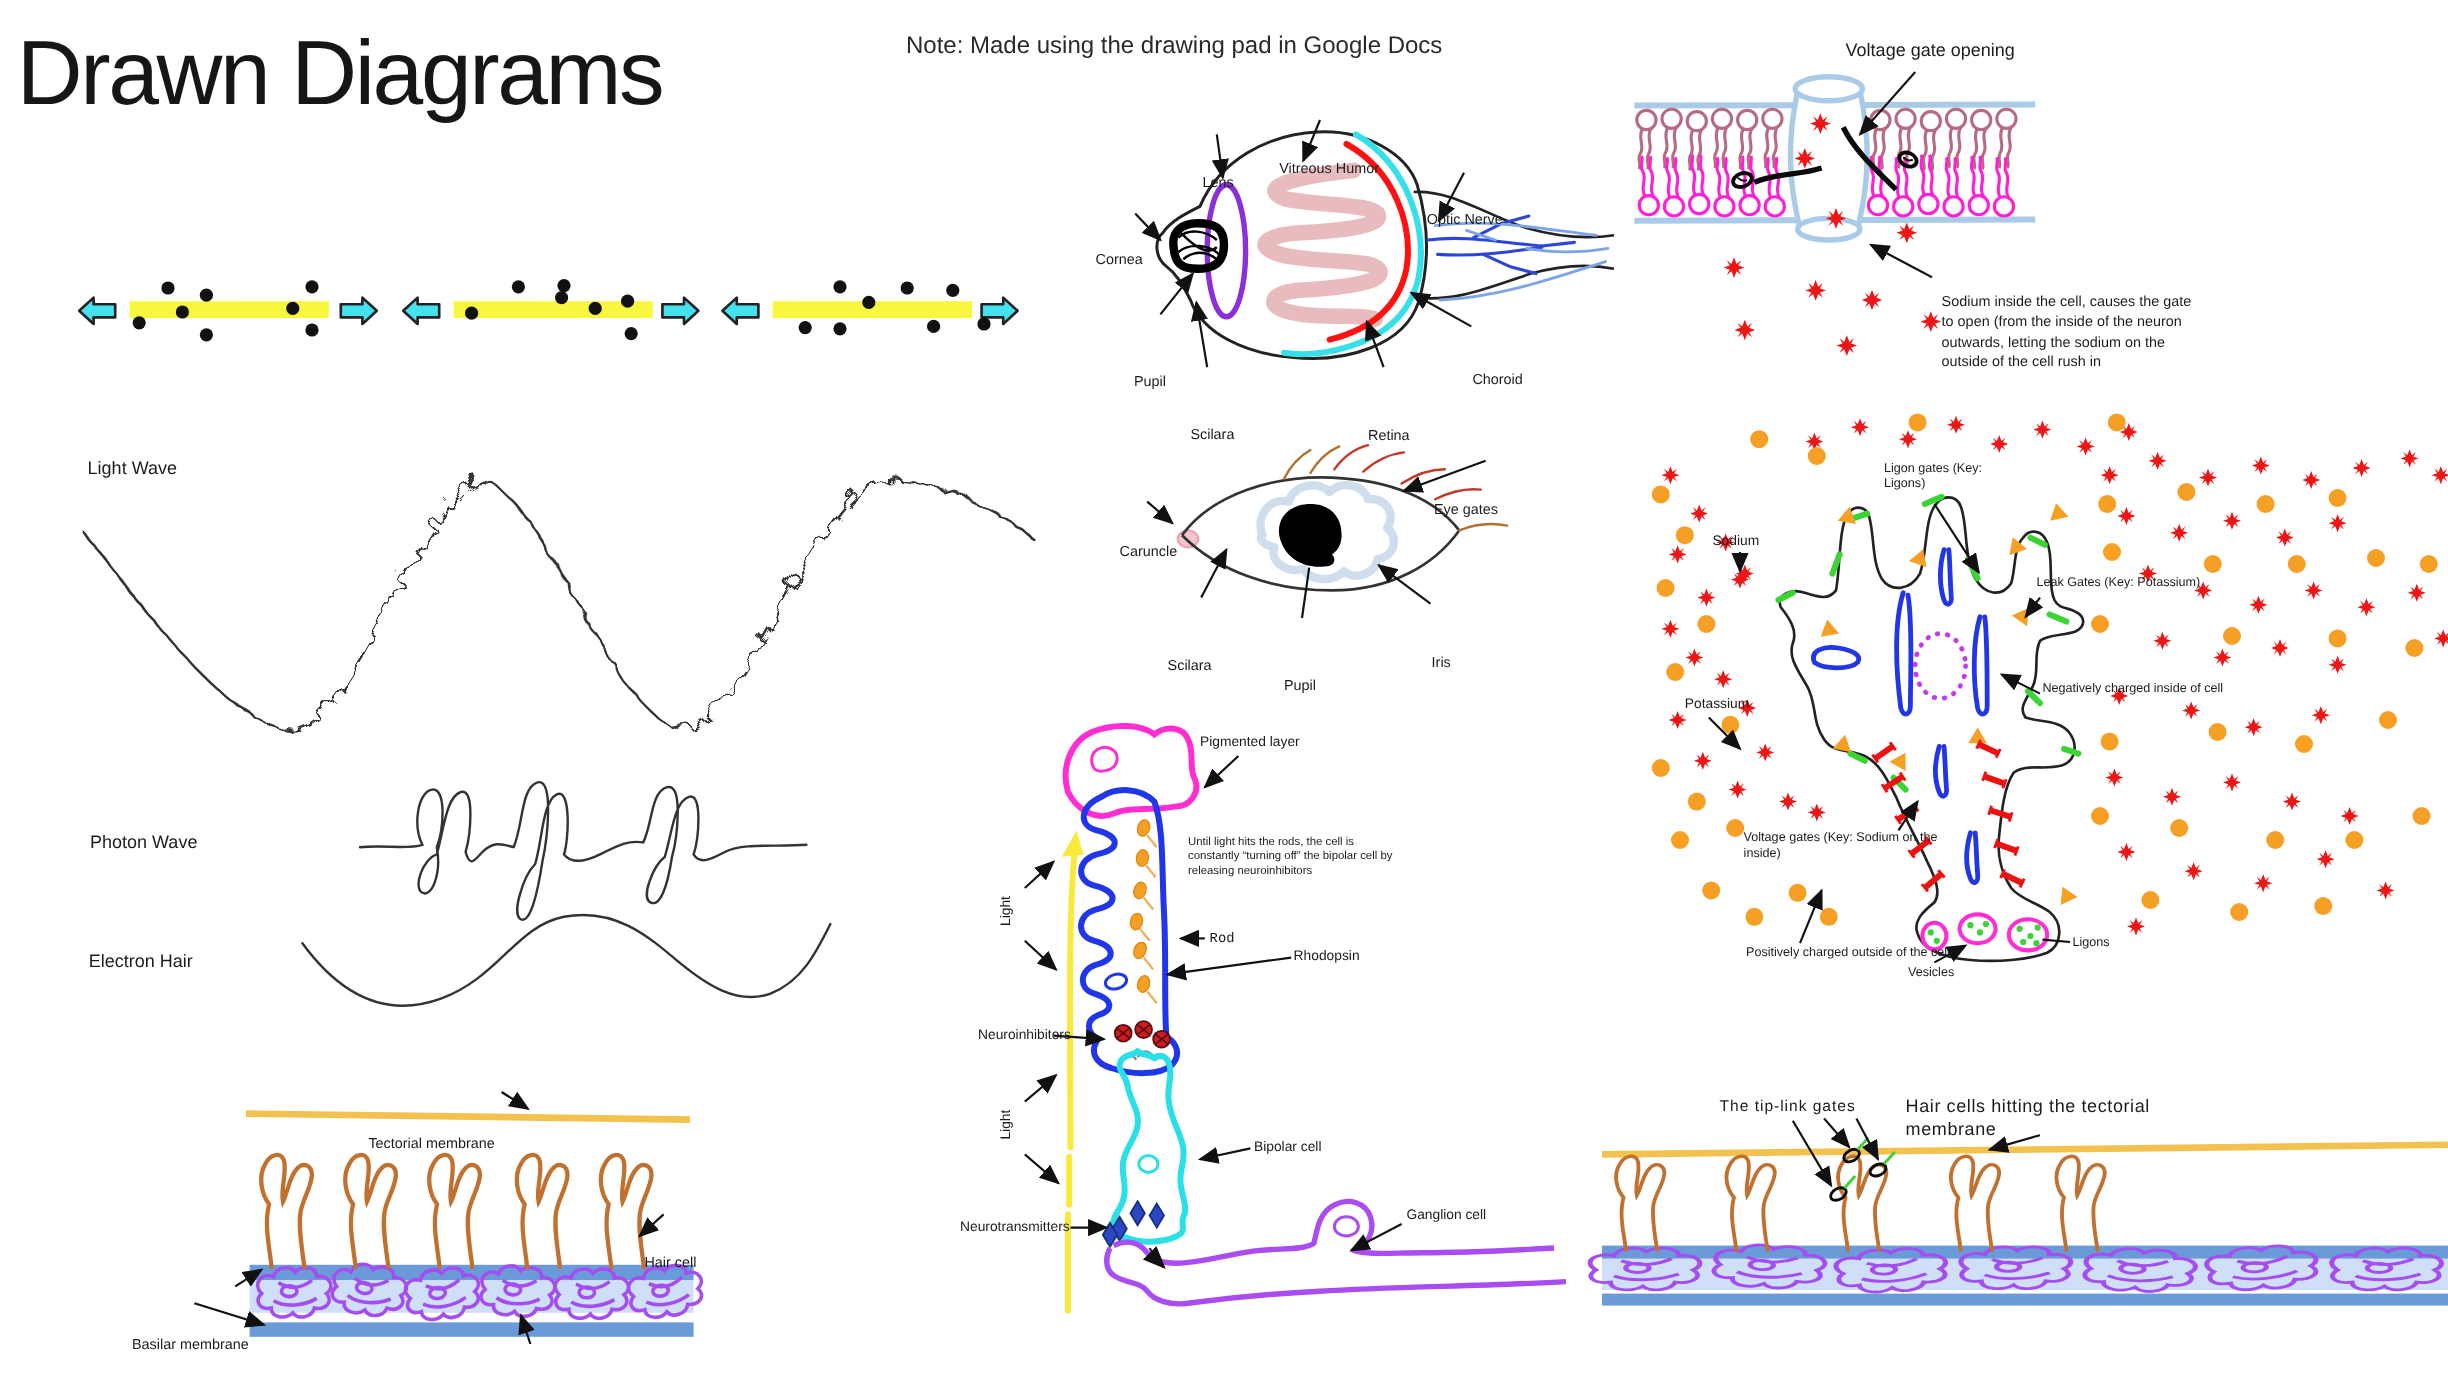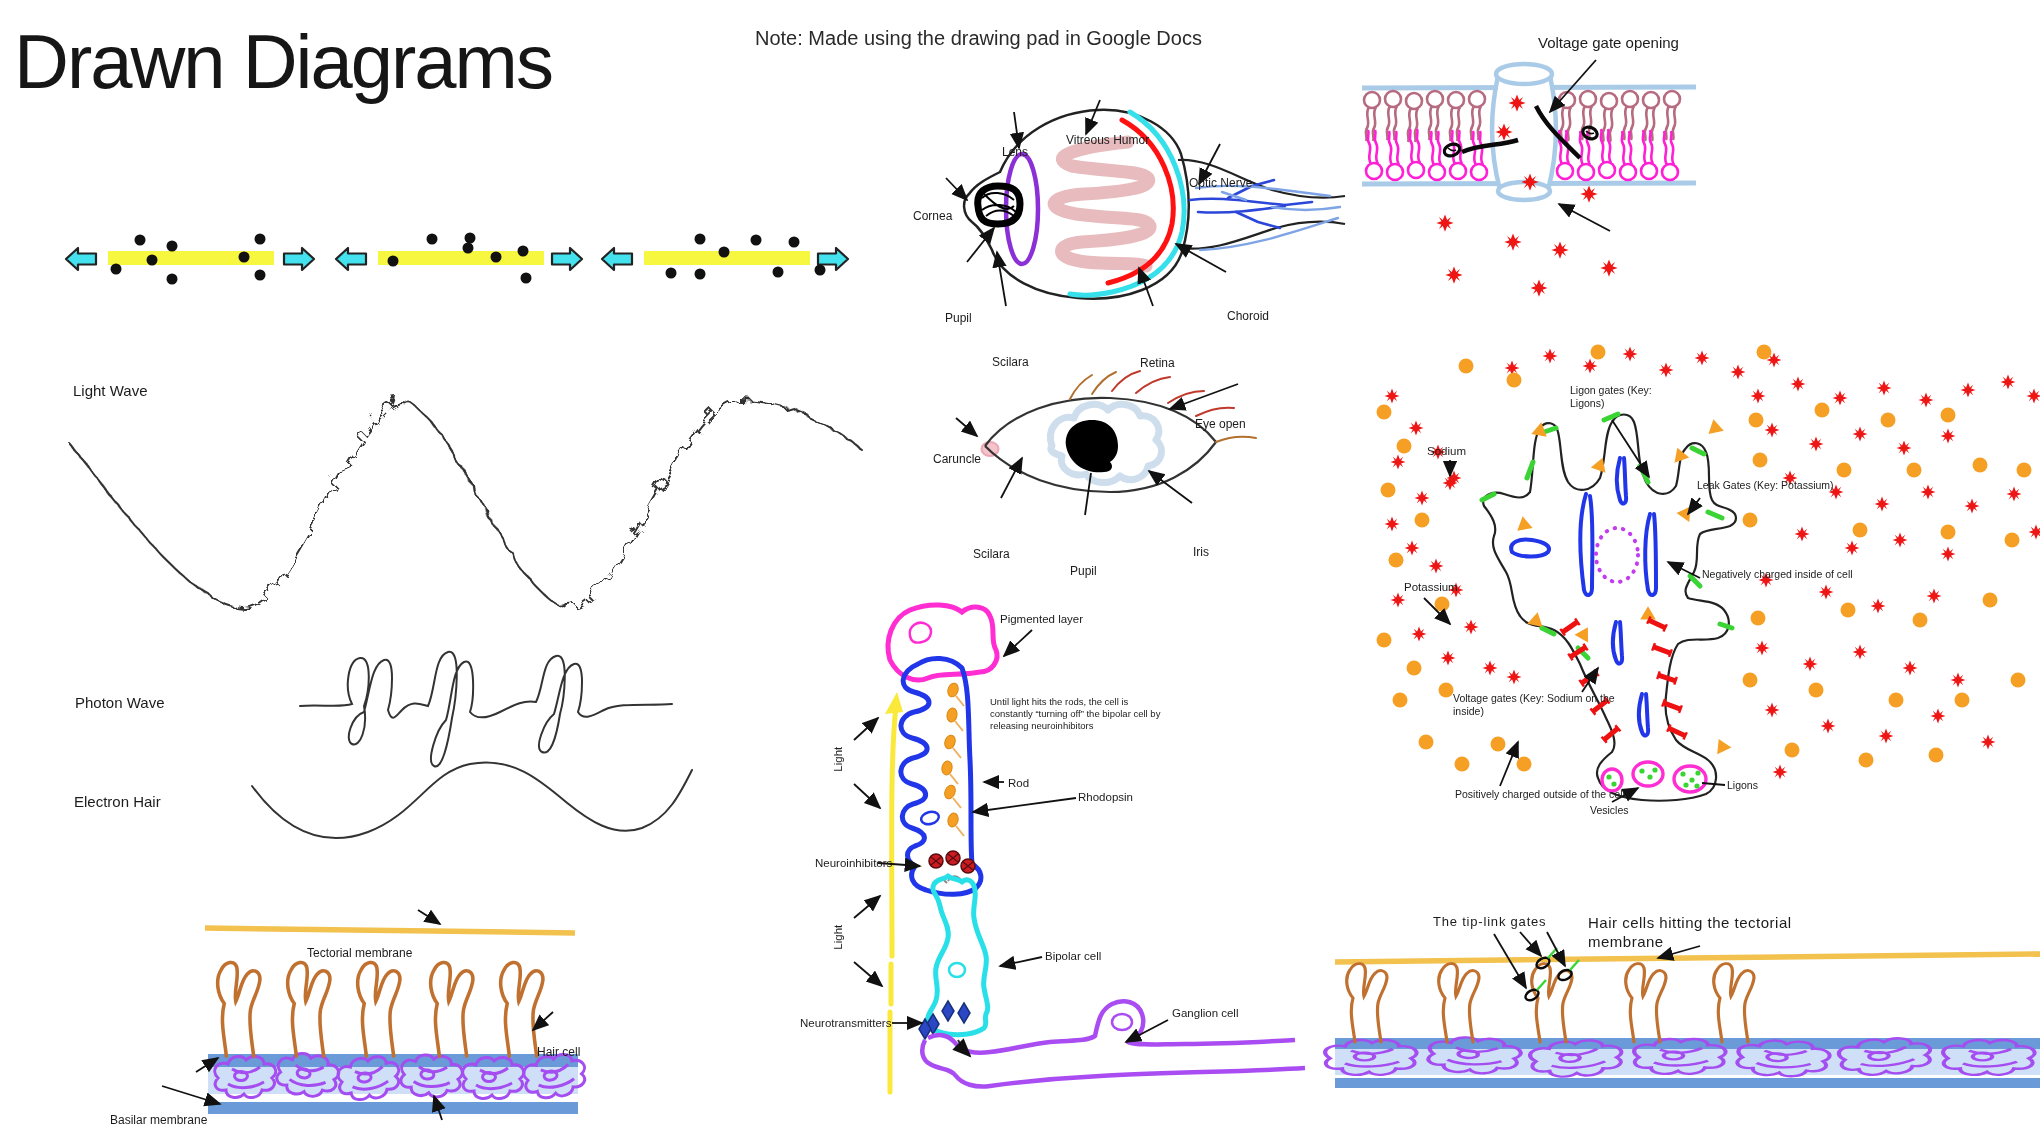--- a/index.html
+++ b/index.html
@@ -567,38 +567,39 @@
 
 <div class="lbl f12" style="left:1002px;top:98px;">Lens</div>
 <div class="lbl f12" style="left:1066px;top:86px;">Vitreous Humor</div>
 <div class="lbl f12" style="left:1189px;top:129px;">Optic Nerve</div>
 <div class="lbl f12" style="left:913px;top:162px;">Cornea</div>
 <div class="lbl f12" style="left:945px;top:264px;">Pupil</div>
 <div class="lbl f12" style="left:992px;top:308px;">Scilara</div>
 <div class="lbl f12" style="left:1140px;top:309px;">Retina</div>
 <div class="lbl f12" style="left:1227px;top:262px;">Choroid</div>
 
-<div class="lbl f12" style="left:1195px;top:370px;">Eye open</div>
+<div class="lbl f12" style="left:1195px;top:370px;">Eye gates</div>
 <div class="lbl f12" style="left:933px;top:405px;">Caruncle</div>
 <div class="lbl f12" style="left:973px;top:500px;">Scilara</div>
 <div class="lbl f12" style="left:1070px;top:517px;">Pupil</div>
 <div class="lbl f12" style="left:1193px;top:498px;">Iris</div>
 
 <div class="lbl f115" style="left:1000px;top:612px;">Pigmented layer</div>
 <div class="lbl f95 p" style="left:990px;top:696px;width:172px;">Until light hits the rods, the cell is constantly “turning off” the bipolar cell by releasing neuroinhibitors</div>
 <div class="lbl f115 vert" style="left:826px;top:752px;">Light</div>
 <div class="lbl f115 vert" style="left:826px;top:930px;">Light</div>
-<div class="lbl f115" style="left:1008px;top:776px;">Rod</div>
+<div class="lbl f115" style="left:1008px;top:776px;font-family:Liberation Mono, monospace;">Rod</div>
 <div class="lbl f115" style="left:1078px;top:790px;">Rhodopsin</div>
 <div class="lbl f115" style="left:815px;top:856px;">Neuroinhibitors</div>
 <div class="lbl f115" style="left:1045px;top:949px;">Bipolar cell</div>
 <div class="lbl f115" style="left:800px;top:1016px;">Neurotransmitters</div>
 <div class="lbl f115" style="left:1172px;top:1006px;">Ganglion cell</div>
 
 <div class="lbl f125" style="left:1538px;top:34px;">Voltage gate opening</div>
+<div class="lbl f12 p" style="left:1618px;top:196px;width:214px;line-height:1.4;">Sodium inside the cell, causes the gate to open (from the inside of the neuron outwards, letting the sodium on the outside of the cell rush in</div>
 
 <div class="lbl f115" style="left:1427px;top:444px;">Sodium</div>
 <div class="lbl f115" style="left:1388px;top:580px;padding-left:16px;">Potassium</div>
 <div class="lbl f105 p" style="left:1570px;top:384px;width:100px;">Ligon gates (Key: Ligons)</div>
 <div class="lbl f105" style="left:1697px;top:479px;">Leak Gates (Key: Potassium)</div>
 <div class="lbl f105" style="left:1702px;top:568px;">Negatively charged inside of cell</div>
 <div class="lbl f105 p" style="left:1453px;top:692px;width:172px;">Voltage gates (Key: Sodium on the inside)</div>
 <div class="lbl f105 p" style="left:1407px;top:788px;width:188px;padding-left:48px;">Positively charged outside of the cell</div>
 <div class="lbl f105" style="left:1590px;top:804px;">Vesicles</div>
 <div class="lbl f105" style="left:1727px;top:779px;">Ligons</div>

